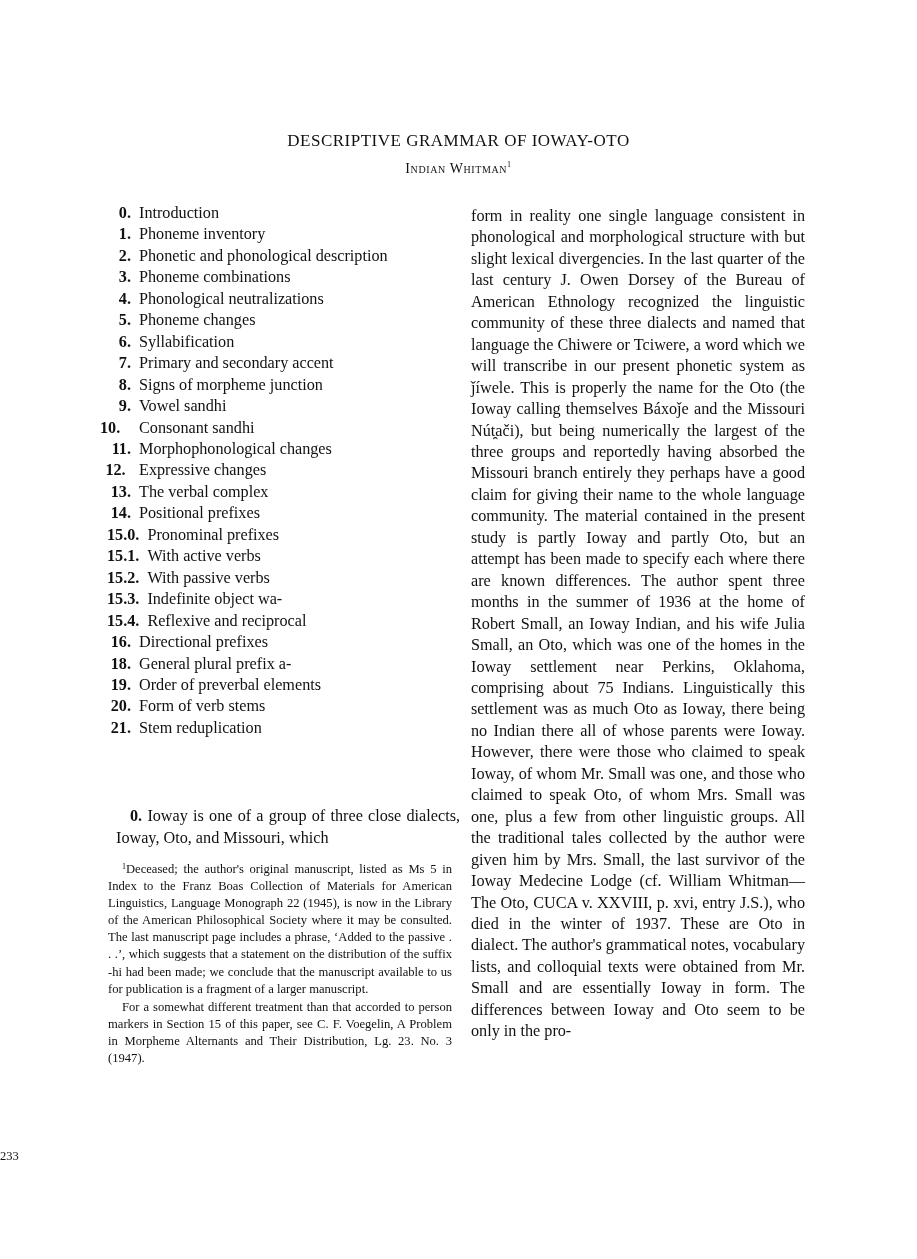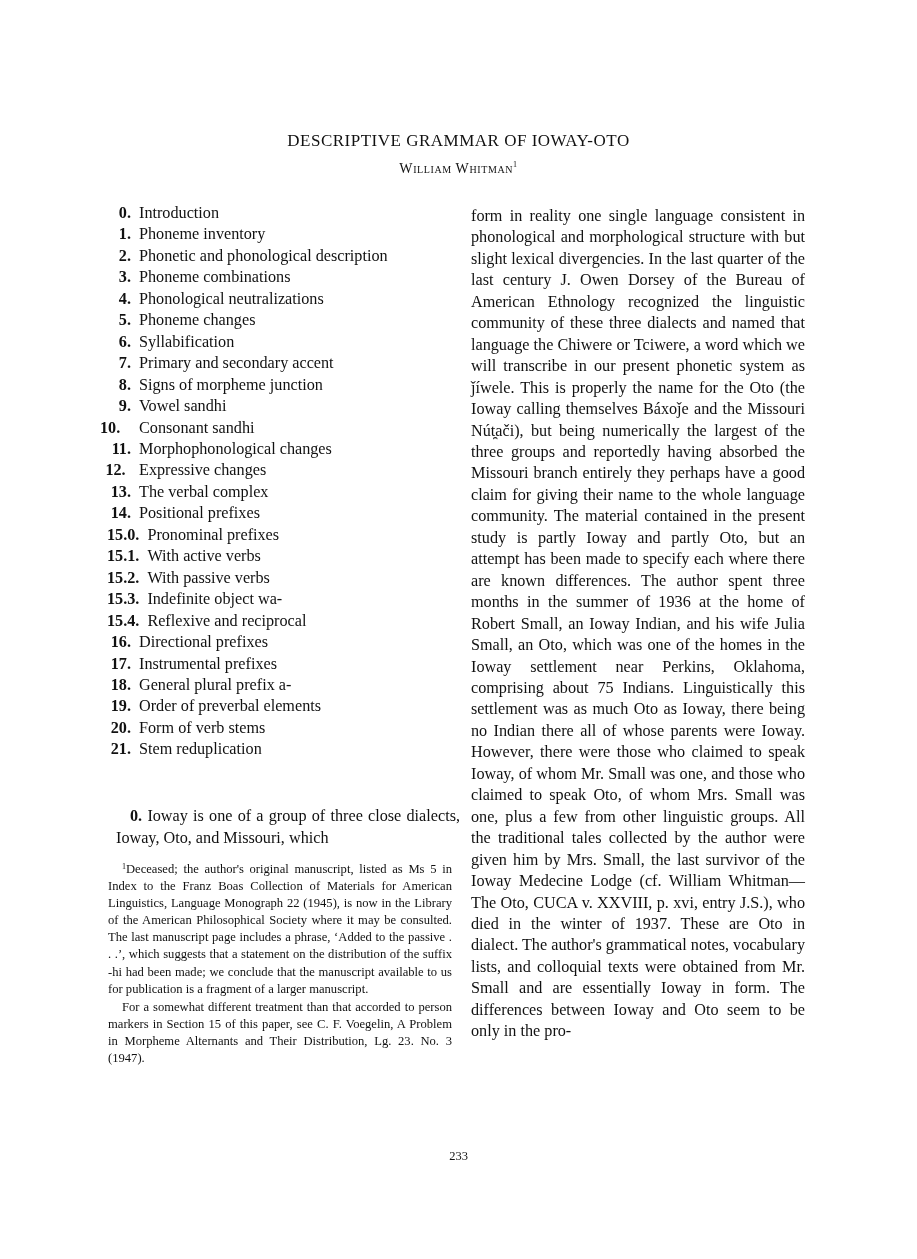--- a/index.html
+++ b/index.html
@@ -35,29 +35,29 @@
   }
   .footnotes p { margin: 0; text-indent: 14px; }
   .footnotes sup { font-size: 8px; vertical-align: 4px; }
   .footnotes p + p { margin-top: 1px; }
   .right-col {
     position: absolute; top: 203px; left: 468px; width: 340px;
     font-size: 16.2px; line-height: 21.45px; text-align: justify;
   }
   .right-col p { margin: 3px; }
   .page-number {
-    position: absolute; top: 1149px; left: 0; width: 917px; text-align: center;
+    position: absolute; top: 1149px; left: 0; width: 917px; 
     font-size: 12.5px;
   }
 </style>
 </head>
 <body>
 
 <div class="title">DESCRIPTIVE GRAMMAR OF IOWAY-OTO</div>
-<div class="author"><span>William Whitman</span><sup>1</sup></div>
+<div class="author"><span>Indian Whitman</span><sup>1</sup></div>
 
 <div class="toc" id="toc">
     <div class="toc-item">
       <span class="toc-num" style="width: 23px; text-align: right; margin-left: 0px;">0.</span>
       <span class="toc-label">Introduction</span>
     </div>
     <div class="toc-item">
       <span class="toc-num" style="width: 23px; text-align: right; margin-left: 0px;">1.</span>
       <span class="toc-label">Phoneme inventory</span>
     </div>
@@ -131,24 +131,20 @@
     </div>
     <div class="toc-item">
       <span class="toc-num" style="width: auto; margin-left: -1px;">15.4.</span>
       <span class="toc-label">Reflexive and reciprocal</span>
     </div>
     <div class="toc-item">
       <span class="toc-num" style="width: 31px; text-align: right; margin-left: -8px;">16.</span>
       <span class="toc-label">Directional prefixes</span>
     </div>
     <div class="toc-item">
-      <span class="toc-num" style="width: 31px; text-align: right; margin-left: -8px;">17.</span>
-      <span class="toc-label">Instrumental prefixes</span>
-    </div>
-    <div class="toc-item">
       <span class="toc-num" style="width: 31px; text-align: right; margin-left: -8px;">18.</span>
       <span class="toc-label">General plural prefix a-</span>
     </div>
     <div class="toc-item">
       <span class="toc-num" style="width: 31px; text-align: right; margin-left: -8px;">19.</span>
       <span class="toc-label">Order of preverbal elements</span>
     </div>
     <div class="toc-item">
       <span class="toc-num" style="width: 31px; text-align: right; margin-left: -8px;">20.</span>
       <span class="toc-label">Form of verb stems</span>

